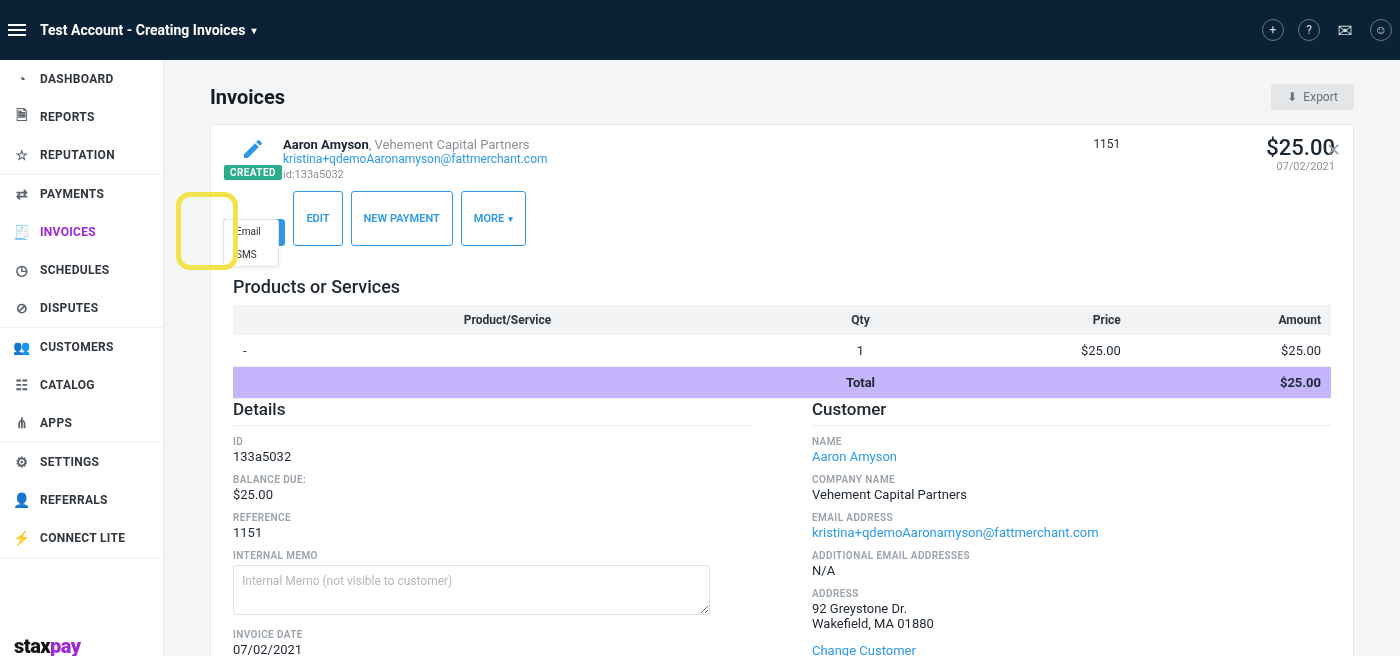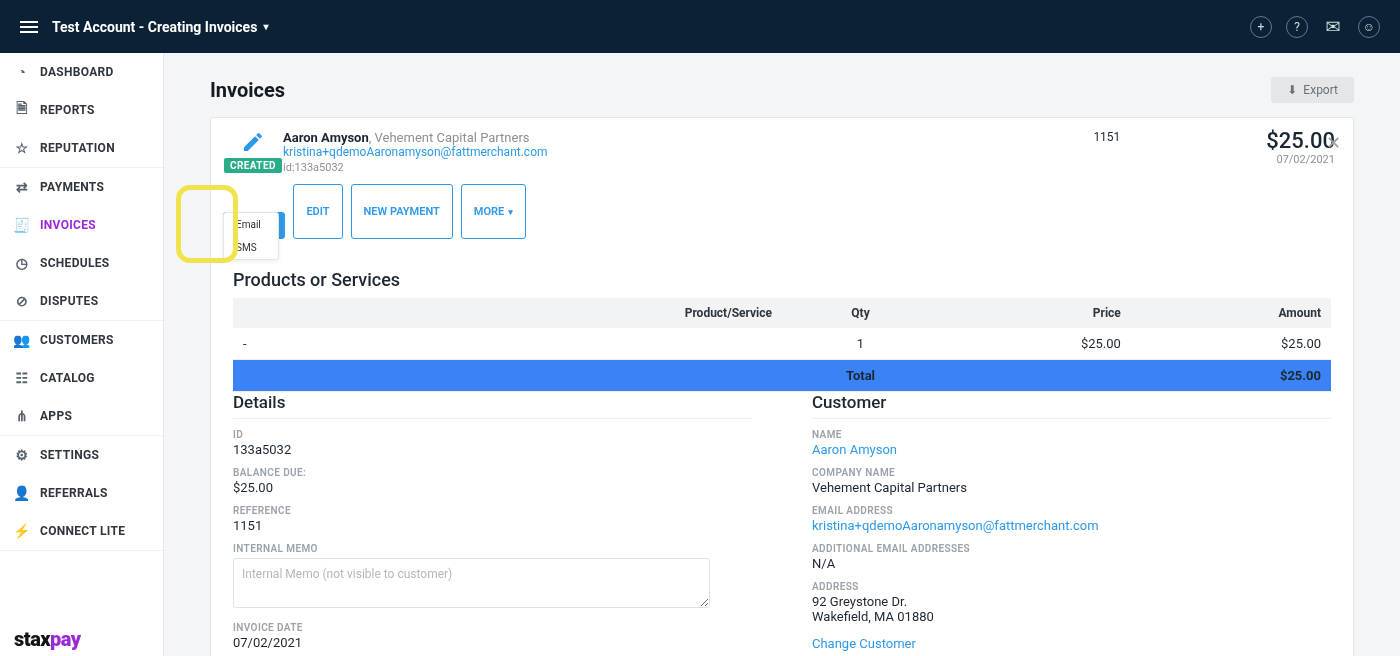--- a/index.html
+++ b/index.html
@@ -1,18 +1,18 @@
 <!DOCTYPE html>
 <html><head>
 <meta charset="utf-8">
 <style>
   *{box-sizing:border-box;margin:0;padding:0;font-family:-apple-system,BlinkMacSystemFont,"Segoe UI",Roboto,Arial,sans-serif;}
   body{width:1400px;height:656px;overflow:hidden;background:#f4f5f7;color:#13202f;}
   
-  .topbar{background:#0b2236;height:53px;display:flex;align-items:center;color:#fff;padding:0 20px;justify-content:space-between;}
+  .topbar{background:#0b2236;height:60px;display:flex;align-items:center;color:#fff;padding:0 8px;justify-content:space-between;}
   .topbar-left{display:flex;align-items:center;gap:14px;}
   .hamburger{display:flex;flex-direction:column;gap:3px;cursor:pointer;}
   .hamburger span{width:18px;height:2px;background:#fff;display:block;}
   .account{font-weight:700;font-size:14px;display:flex;align-items:center;gap:6px;}
   .account .caret{font-size:10px;}
   .topbar-right{display:flex;align-items:center;gap:14px;}
   .topbar-right .ticon{width:22px;height:22px;display:flex;align-items:center;justify-content:center;border:1px solid #678;border-radius:50%;font-size:12px;color:#cdd;}
   .topbar-right .ticon.nob{border:none;font-size:18px;}
   
   .frame{display:flex;height:calc(656px - 44px);}
@@ -55,25 +55,25 @@
   .btn .caret{font-size:9px;}
   .send-wrapper{position:relative;}
   .dropdown{position:absolute;top:28px;left:0;background:#fff;border:1px solid #e3e5e8;border-radius:3px;min-width:56px;z-index:3;box-shadow:0 1px 4px rgba(0,0,0,.08);}
   .dropdown .ditem{padding:6px 12px;font-size:10px;color:#2b2f33;cursor:pointer;}
   .yellow-frame{position:absolute;left:258px;top:174px;width:62px;height:78px;border:5px solid #f1e34b;border-radius:14px;pointer-events:none;z-index:20;}
   
   .card-body{padding:0 22px 30px 22px;}
   .section-title{font-size:18px;font-weight:500;color:#1d2731;margin-top:18px;margin-bottom:8px;border-bottom:1px solid #eceef0;padding-bottom:6px;}
   
   table.ptable{width:100%;border-collapse:collapse;font-size:13px;}
-  table.ptable th{background:#f1f3f5;text-align:right;font-weight:700;font-size:12px;color:#2d353d;padding:8px 10px;}
+  table.ptable th{background:#f1f3f5;text-align:center;font-weight:700;font-size:12px;color:#2d353d;padding:8px 10px;}
   table.ptable th.r,table.ptable td.r{text-align:right;}
   table.ptable th.c,table.ptable td.c{text-align:center;}
   table.ptable td{padding:8px 10px;border-bottom:1px solid #eef0f2;color:#1d2731;}
-  table.ptable tr.total td{background:#3b82f6;font-weight:700;}
+  table.ptable tr.total td{background:#c4b5fd;font-weight:700;}
   
   .twocol{display:flex;gap:60px;}
   .col{flex:1;}
   .col h3{font-size:17px;font-weight:500;color:#1d2731;border-bottom:1px solid #eceef0;padding-bottom:6px;margin-bottom:10px;}
   .label{font-size:10px;letter-spacing:.4px;color:#9aa2aa;font-weight:600;margin-top:10px;}
   .value{font-size:13px;color:#1d2731;margin-top:2px;}
   .value.link{color:#2e99e8;cursor:pointer;}
   textarea.memo{width:92%;height:50px;border:1px solid #dfe3e6;border-radius:3px;padding:8px;font-size:12px;color:#555;resize:both;margin-top:4px;}
   textarea.memo::placeholder{color:#b2b8bd;}
   

